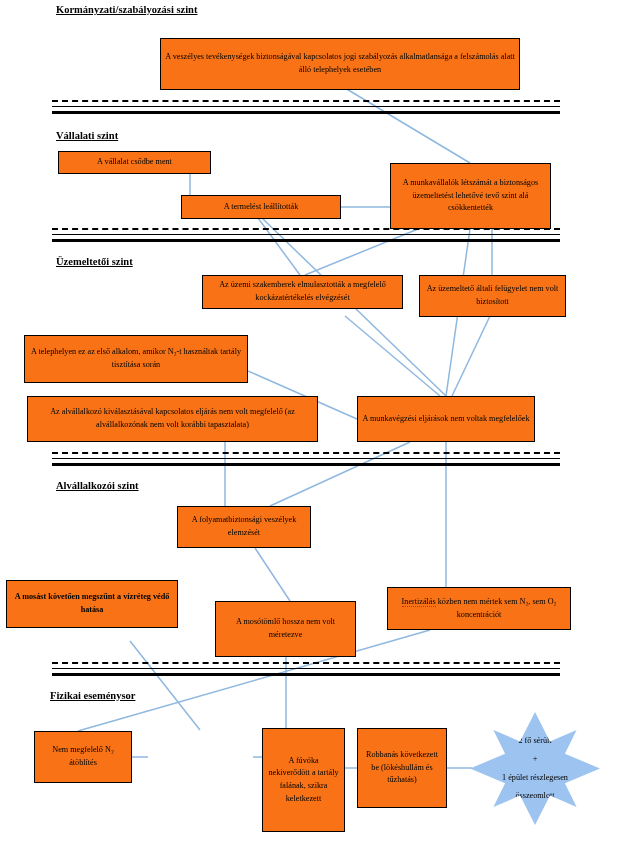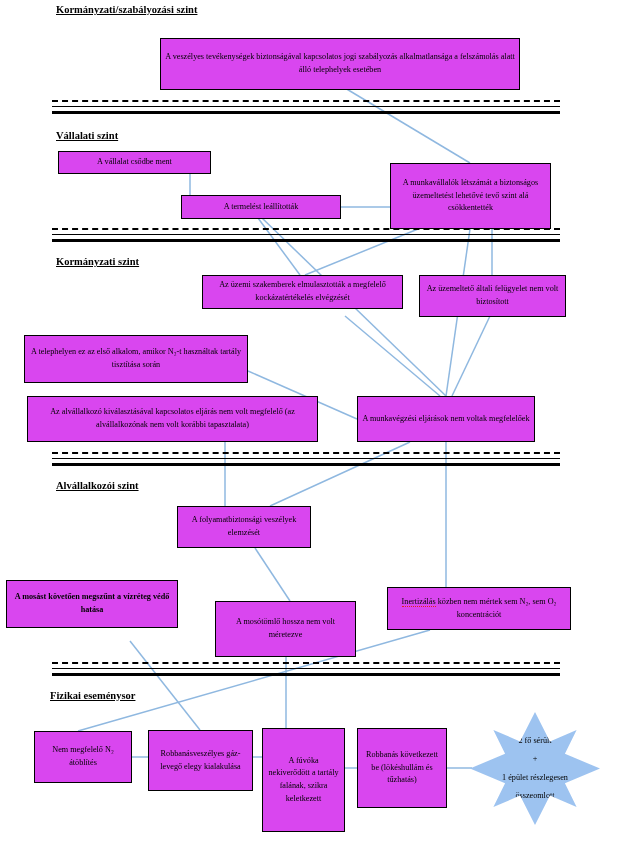--- a/index.html
+++ b/index.html
@@ -5,21 +5,21 @@
   html,body{margin:0;padding:0;}
   body{
     width:625px;height:845px;background:#ffffff;
     font-family:"Liberation Serif","DejaVu Serif",serif;
     position:relative;overflow:hidden;
   }
   #canvas{position:absolute;left:0;top:0;width:625px;height:845px;}
   .lines{position:absolute;left:0;top:0;width:625px;height:845px;pointer-events:none;}
   .node{
     position:absolute;box-sizing:border-box;
-    background:#d946ef;border:1px solid #000000;
+    background:#f97316;border:1px solid #000000;
     display:flex;align-items:center;justify-content:center;
     text-align:center;color:#000;line-height:1.55;
     font-size:8.2px;padding:2px 4px;z-index:5;
   }
   .lvl{
     position:absolute;font-weight:bold;font-size:10.5px;
     text-decoration:underline;color:#000;white-space:nowrap;z-index:6;
   }
   .divider{position:absolute;left:52px;width:508px;height:16px;z-index:2;}
   .divider .dash{
@@ -84,21 +84,21 @@
 
       <line x1="132" y1="757" x2="148" y2="757"></line>
       <line x1="253" y1="757" x2="262" y2="757"></line>
       <line x1="345" y1="768" x2="357" y2="768"></line>
       <line x1="447" y1="768" x2="472" y2="768"></line>
     </g>
   </svg>
 
   <div class="lvl" style="left:56px;top:4px;">Kormányzati/szabályozási szint</div>
   <div class="lvl" style="left:56px;top:130px;">Vállalati szint</div>
-  <div class="lvl" style="left:56px;top:256px;">Kormányzati szint</div>
+  <div class="lvl" style="left:56px;top:256px;">Üzemeltetői szint</div>
   <div class="lvl" style="left:56px;top:480px;">Alvállalkozói szint</div>
   <div class="lvl" style="left:50px;top:690px;">Fizikai eseménysor</div>
 
   <div class="divider" style="top:100px;">
     <div class="dash"></div>
       <div class="thin"></div>
       <div class="thick"></div>
   </div>
   <div class="divider" style="top:228px;">
     <div class="dash"></div>
@@ -139,21 +139,20 @@
   <div class="node" style="left:6px;top:580px;width:172px;height:48px;font-weight:bold;">A mosást követően megszűnt a vízréteg védő hatása</div>
 
   <div class="node" style="left:215px;top:601px;width:141px;height:56px;">A mosótömlő hossza nem volt méretezve</div>
 
   <div class="node" style="left:387px;top:587px;width:184px;height:43px;">
     <span><span class="sp">Inertizálás</span><span> közben nem mértek sem N₂, sem O₂ koncentrációt</span></span>
   </div>
 
   <div class="node" style="left:34px;top:731px;width:98px;height:52px;">Nem megfelelő N₂ átöblítés</div>
 
-  <div class="node" style="left:148px;top:730px;width:105px;height:61px;">Robbanásveszélyes gáz-levegő elegy kialakulása</div>
 
   <div class="node" style="left:262px;top:728px;width:83px;height:104px;">A fúvóka nekiverődött a tartály falának, szikra keletkezett</div>
 
   <div class="node" style="left:357px;top:728px;width:90px;height:80px;">Robbanás következett be (lökéshullám és tűzhatás)</div>
 
   <div class="star" style="left:470px;top:712px;width:130px;height:113px;">
     <div class="inner">
       <div>2 fő sérült</div>
       <div>+</div>
       <div>1 épület részlegesen összeomlott</div>

